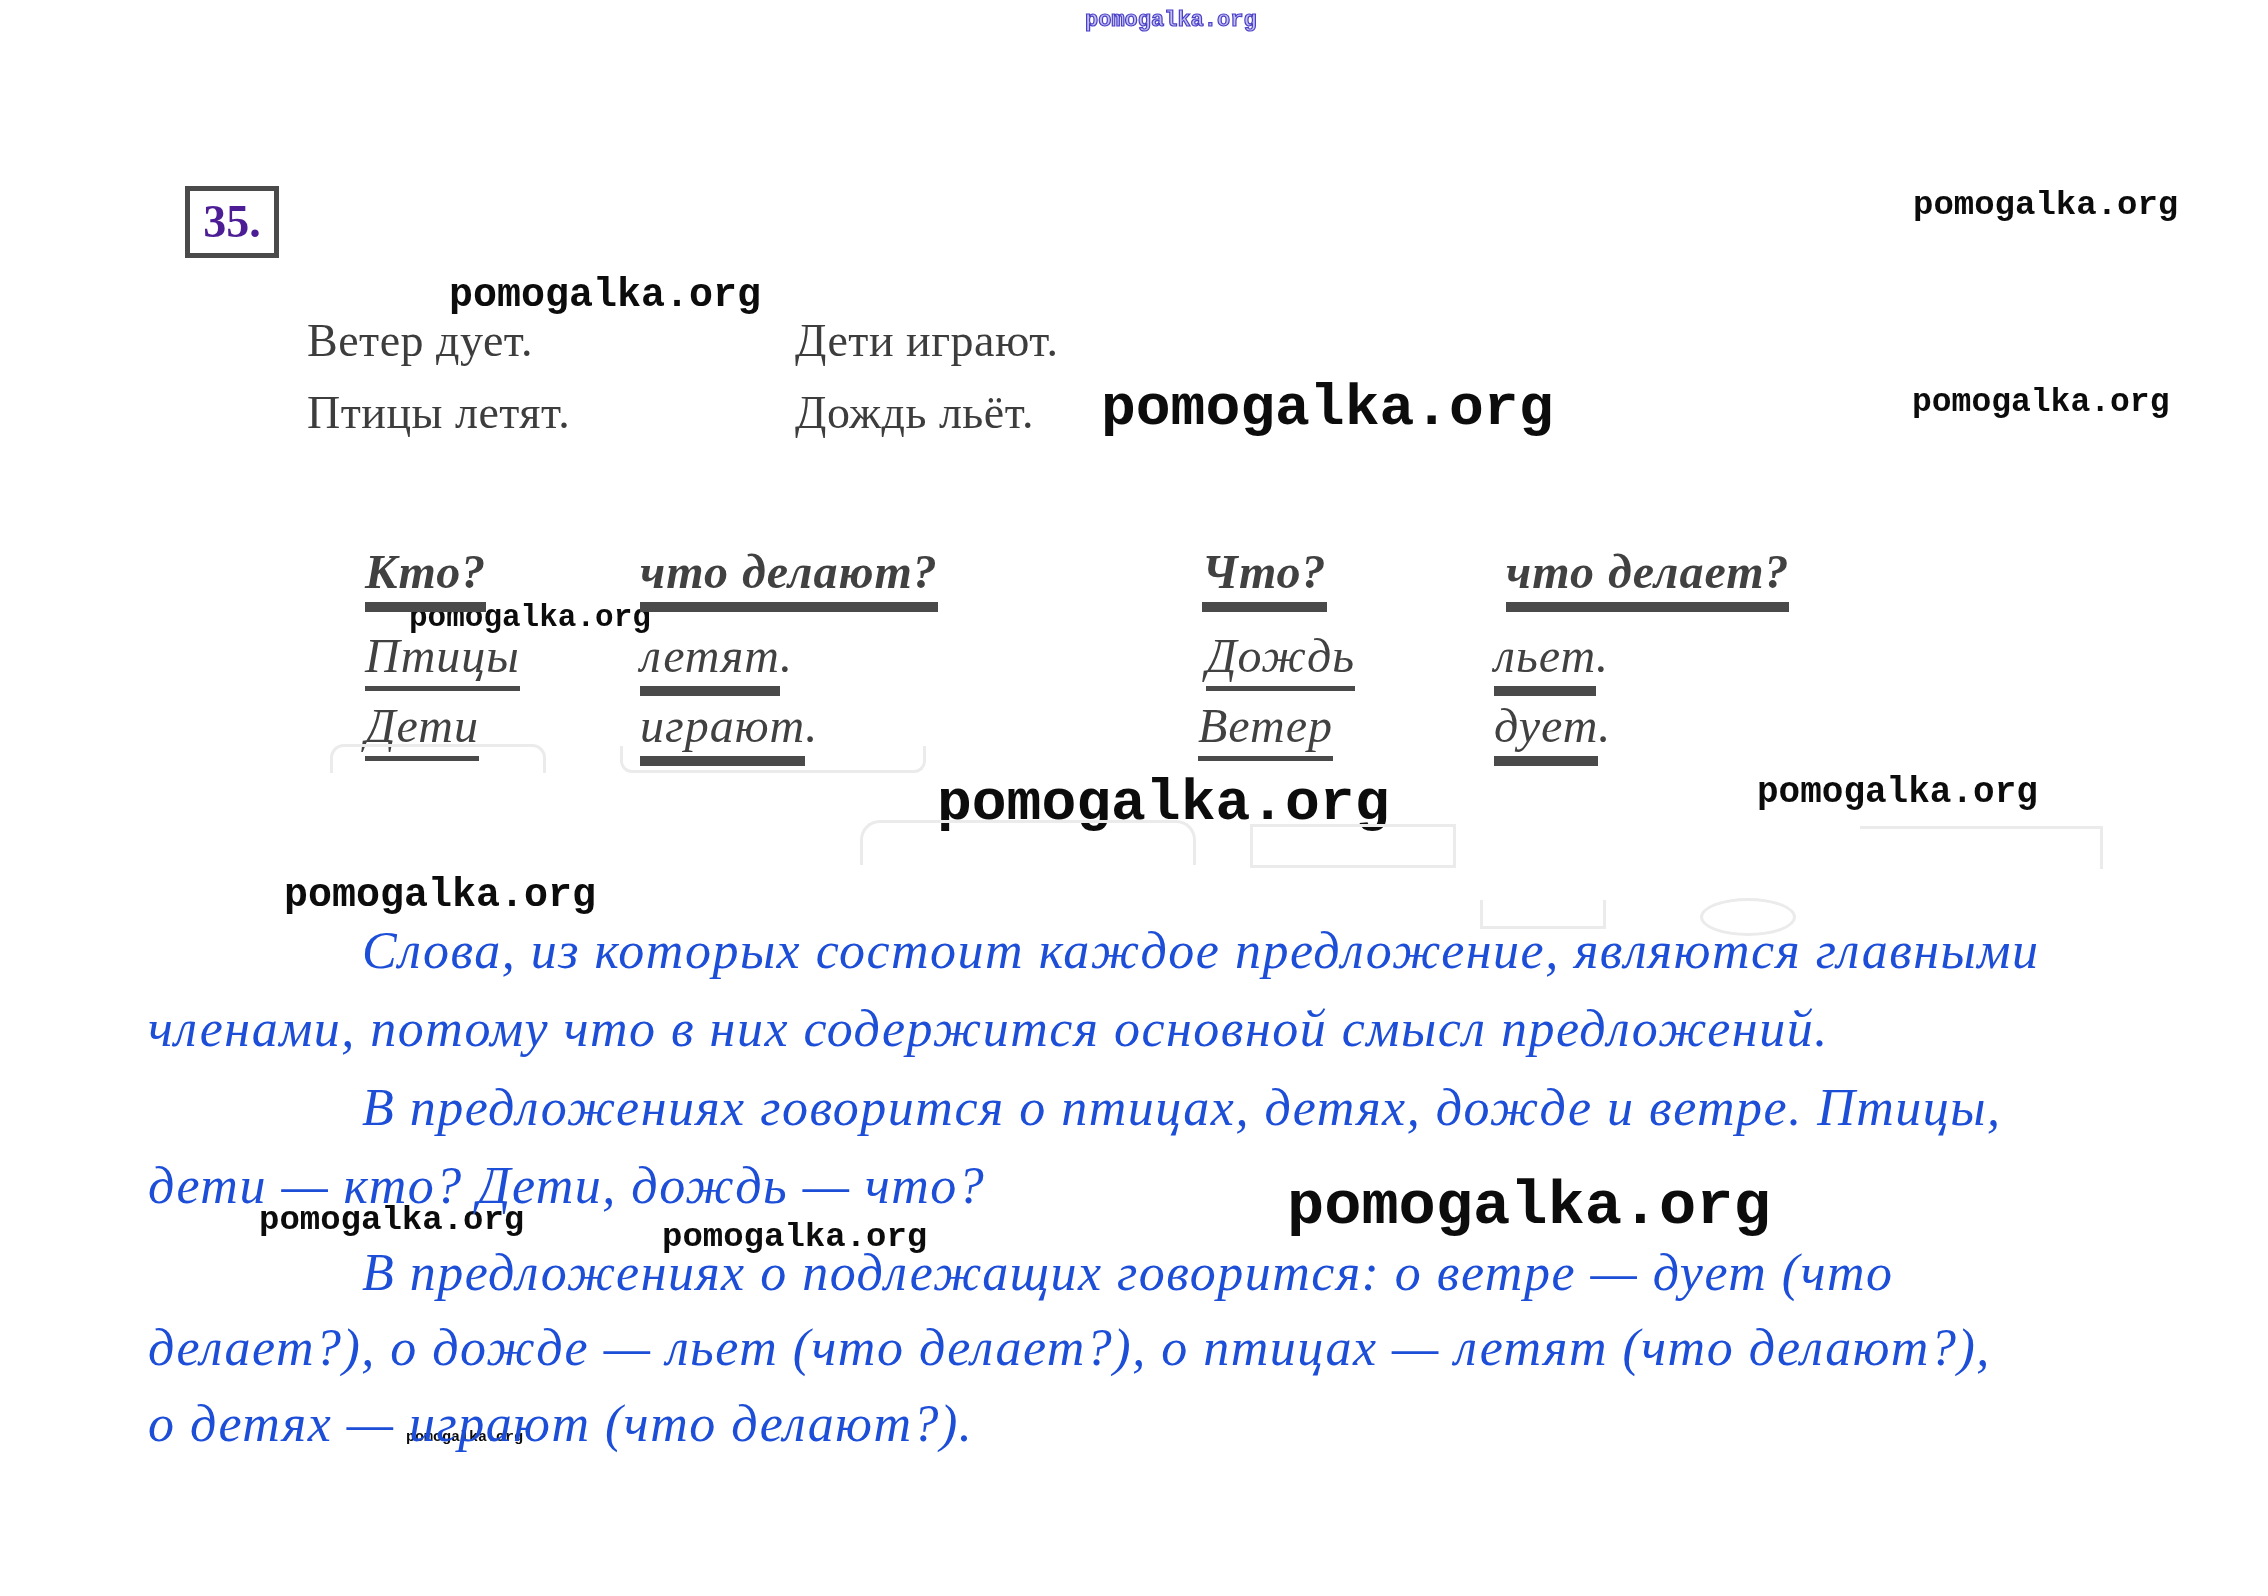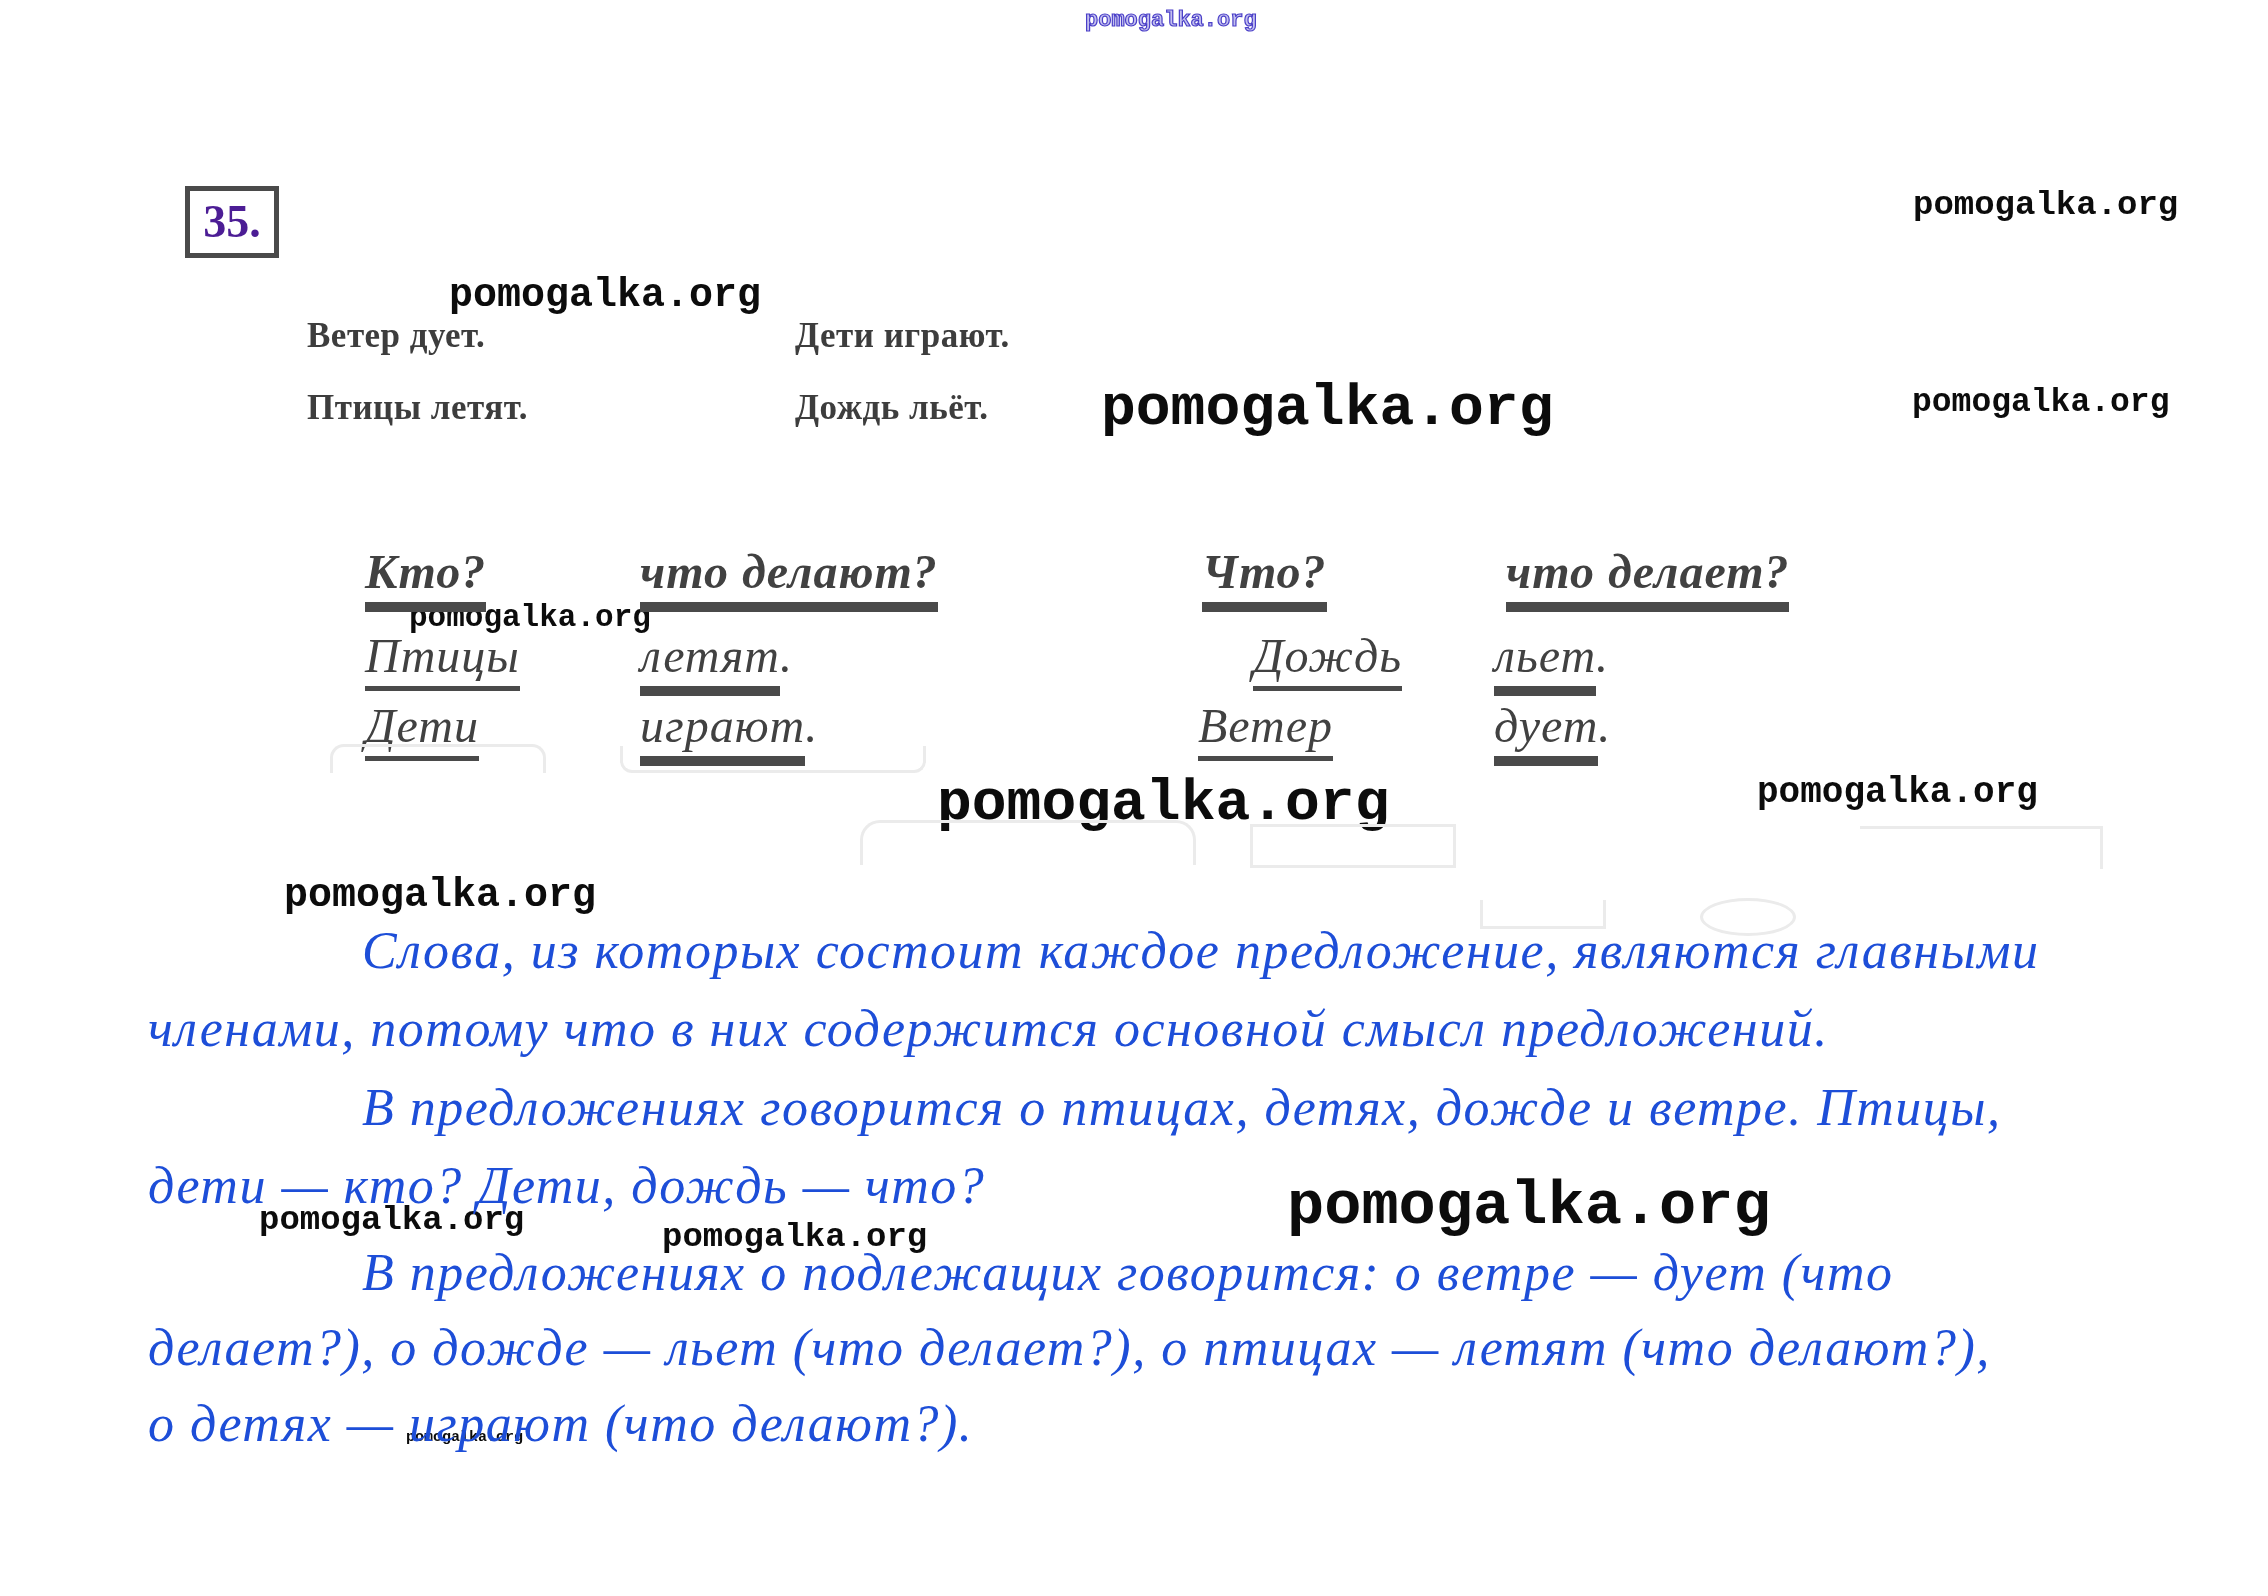--- a/index.html
+++ b/index.html
@@ -32,41 +32,41 @@
 
   
   .ex-box {
     position:absolute; left:185px; top:186px; width:84px; height:62px;
     border:5px solid #4a4a4a; display:flex; align-items:center; justify-content:center;
   }
   .ex-box span { font-size:46px; font-weight:700; color:#4c1d95; line-height:1; }
 
   
   .sentence {
-    position:absolute; font-size:35px; color:#3d3d3d;
-    white-space:nowrap; line-height:1; letter-spacing:0.5px;font-weight:bold;
+    position:absolute; font-size:46px; color:#3d3d3d;
+    white-space:nowrap; line-height:1; letter-spacing:0.5px;
   }
   .s-r1c1 { left:307px; top:318px; }
   .s-r1c2 { left:795px; top:318px; }
   .s-r2c1 { left:307px; top:390px; }
   .s-r2c2 { left:795px; top:390px; }
 
   
   .cell {
     position:absolute; font-size:48px; font-style:italic; color:#414141;
     white-space:nowrap; line-height:1; letter-spacing:1px;
   }
   .hdr  { font-weight:700; }
   .c-h1 { left:365px;  top:548px; }
   .c-h2 { left:640px;  top:548px; }
   .c-h3 { left:1202px; top:548px; }
   .c-h4 { left:1506px; top:548px; }
   .c-r1c1 { left:365px;  top:632px; }
   .c-r1c2 { left:640px;  top:632px; }
-  .c-r1c3 { left:1253px; top:632px; }
+  .c-r1c3 { left:1206px; top:632px; }
   .c-r1c4 { left:1494px; top:632px; }
   .c-r2c1 { left:365px;  top:702px; }
   .c-r2c2 { left:640px;  top:702px; }
   .c-r2c3 { left:1198px; top:702px; }
   .c-r2c4 { left:1494px; top:702px; }
 
   .u1 { display:inline-block; border-bottom:5px solid #4a4a4a; padding-bottom:6px; }
   .u2 { display:inline-block; position:relative; border-bottom:5px solid #4a4a4a; padding-bottom:6px; }
   .u2::after {
     content:""; position:absolute; left:0; right:0; bottom:-10px;

